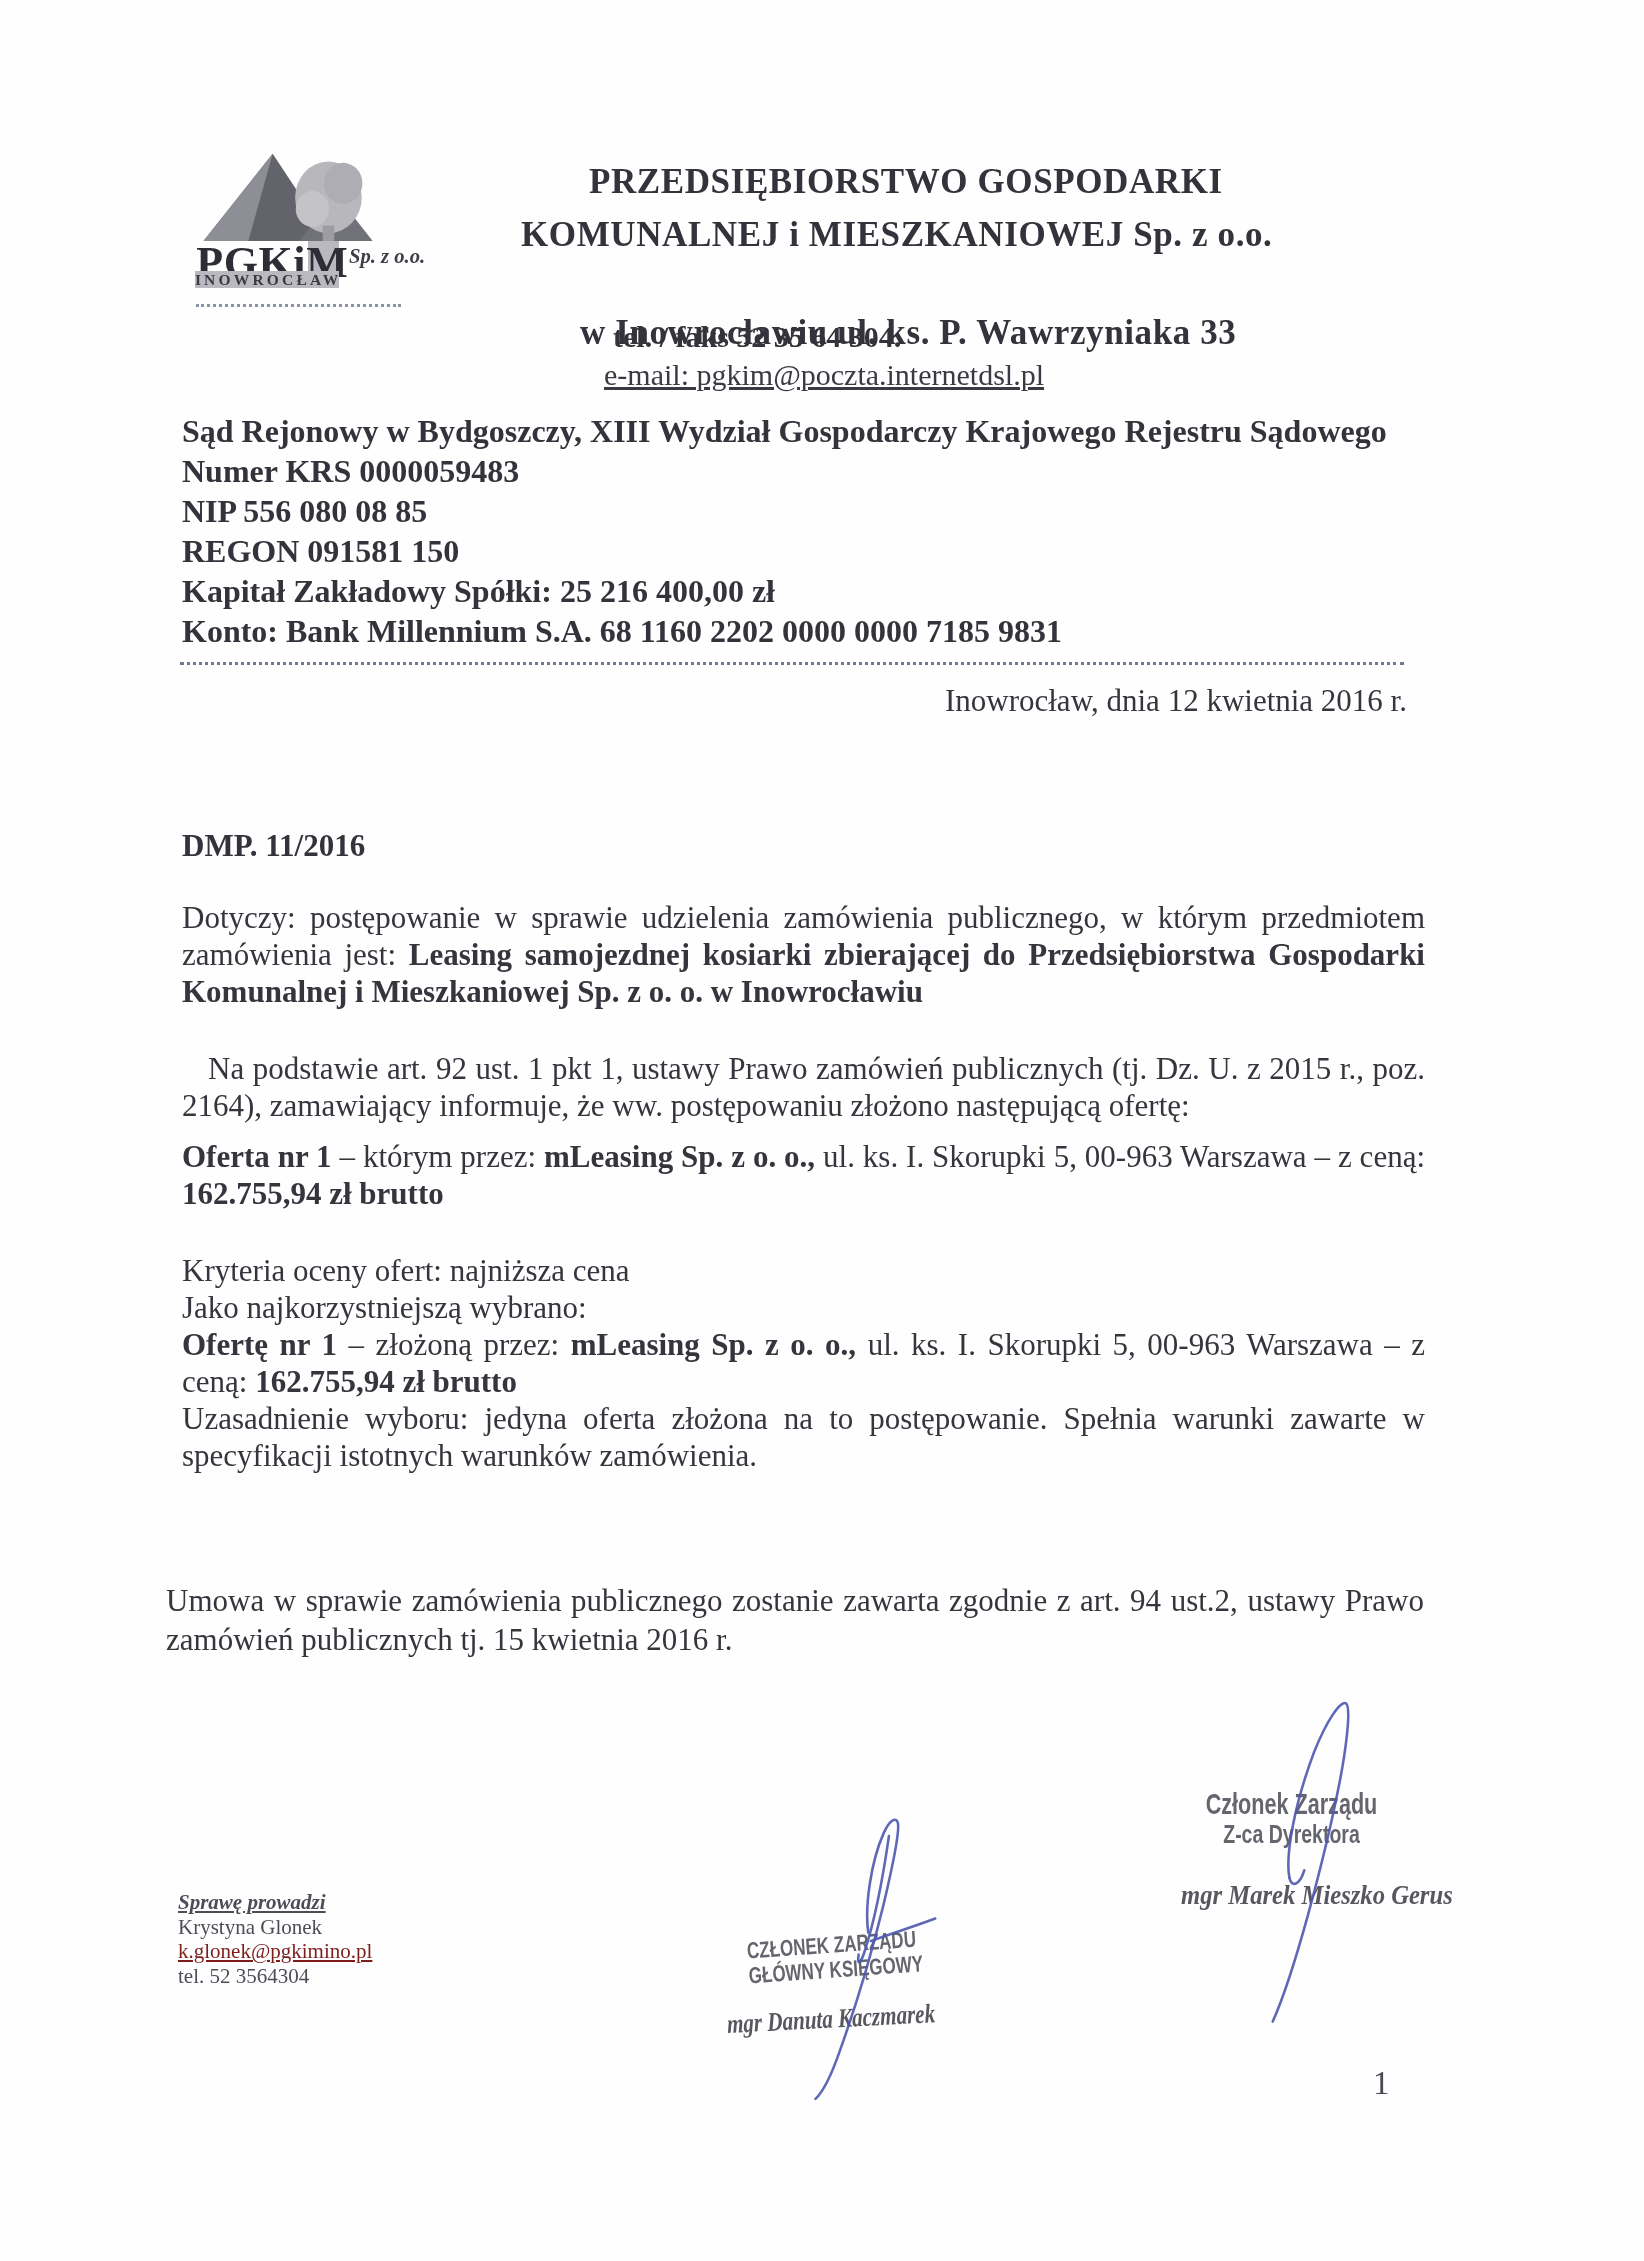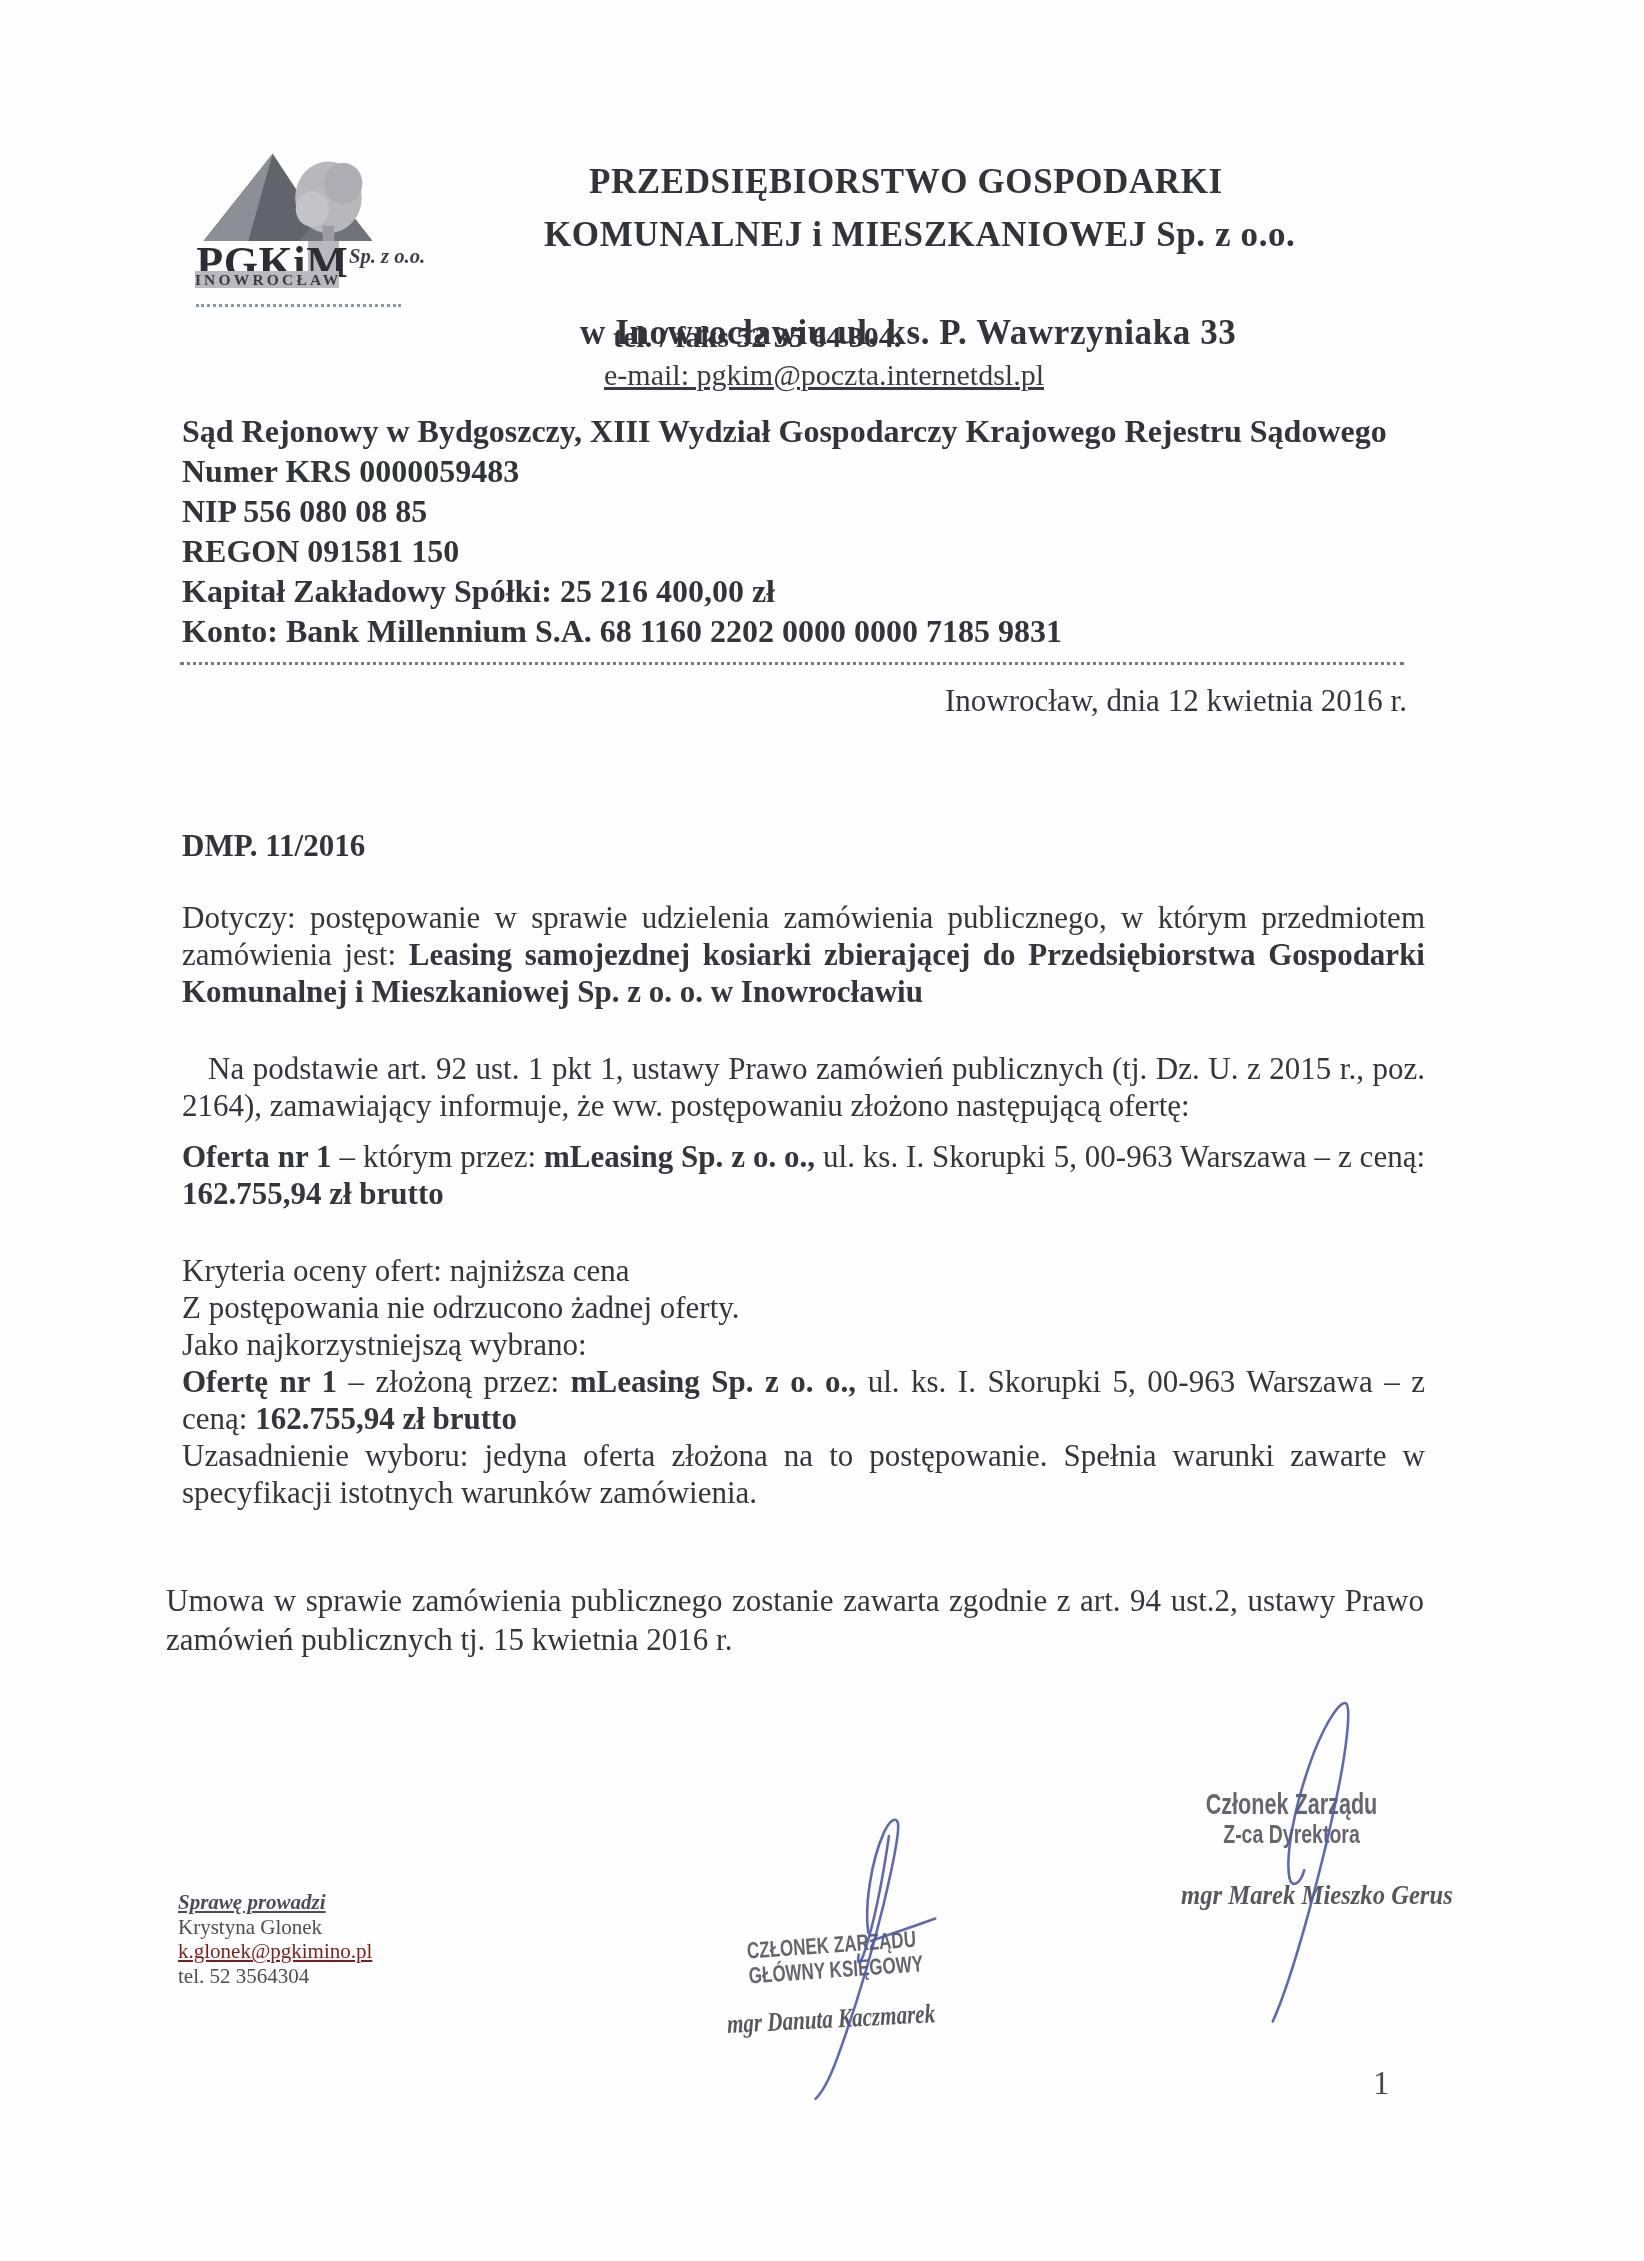--- a/index.html
+++ b/index.html
@@ -59,21 +59,21 @@
     <div class="abs logo-bar" style="left:115px;top:94px;width:31px;height:32px;"></div>
     <div class="abs logo-brand" style="left:3.2px;top:90px;">PGKiM</div>
     <div class="abs logo-suffix" style="left:156px;top:98px;">Sp. z o.o.</div>
     <div class="abs logo-bar" style="left:1.9px;top:124px;width:144px;height:17px;">
       <span class="logo-city">INOWROCŁAW</span>
     </div>
     <div class="abs dotted-small" style="left:3.2px;top:157px;width:205px;"></div>
   </div>
 
   <div class="abs hline" style="left:589px;top:162px;">PRZEDSIĘBIORSTWO GOSPODARKI</div>
-  <div class="abs hline" style="left:544px;top:215px;">KOMUNALNEJ i MIESZKANIOWEJ Sp. z o.o.</div>
+  <div class="abs hline" style="left:521px;top:215px;">KOMUNALNEJ i MIESZKANIOWEJ Sp. z o.o.</div>
   <div class="abs hline" style="left:580px;top:269px;margin-top:44px;">w Inowrocławiu ul. ks. P. Wawrzyniaka 33</div>
   <div class="abs hphone" style="left:613px;top:320px;">tel. / faks 52 35 64 304.</div>
   <div class="abs hemail" style="left:604px;top:358px;">e-mail: pgkim@poczta.internetdsl.pl</div>
 
   <div class="abs registry" style="left:182px;top:403px;margin-top:8px;">
     <div>Sąd Rejonowy w Bydgoszczy, XIII Wydział Gospodarczy Krajowego Rejestru Sądowego</div>
     <div>Numer KRS 0000059483</div>
     <div>NIP 556 080 08 85</div>
     <div>REGON 091581 150</div>
     <div>Kapitał Zakładowy Spółki: 25 216 400,00 zł</div>
@@ -90,21 +90,20 @@
   </div>
 
   <div class="abs para" style="left:182px;top:1050px;width:1243px;text-indent:26px;">Na podstawie art. 92 ust. 1 pkt 1, ustawy Prawo zamówień publicznych (tj. Dz. U. z 2015 r., poz. 2164), zamawiający informuje, że ww. postępowaniu złożono następującą ofertę:</div>
 
   <div class="abs para" style="left:182px;top:1138px;width:1243px;">
     <span class="b">Oferta nr 1</span><span> – którym przez: </span><span class="b">mLeasing Sp. z o. o.,</span><span> ul. ks. I. Skorupki 5, 00-963 Warszawa – z ceną: </span><span class="b">162.755,94 zł brutto</span>
   </div>
 
   <div class="abs" style="left:182px;top:1252px;width:1243px;">
     <div class="line">Kryteria oceny ofert: najniższa cena</div>
-    <div class="line">Z postępowania nie odrzucono żadnej oferty.</div>
     <div class="line">Jako najkorzystniejszą wybrano:</div>
     <div class="para">
       <span class="b">Ofertę nr 1</span><span> – złożoną przez: </span><span class="b">mLeasing Sp. z o. o.,</span><span> ul. ks. I. Skorupki 5, 00-963 Warszawa – z ceną: </span><span class="b">162.755,94 zł brutto</span>
     </div>
     <div class="para">Uzasadnienie wyboru: jedyna oferta złożona na to postępowanie. Spełnia warunki zawarte w specyfikacji istotnych warunków zamówienia.</div>
   </div>
 
   <div class="abs para" style="left:166px;top:1581px;width:1258px;line-height:39px;">Umowa w sprawie zamówienia publicznego zostanie zawarta zgodnie z art. 94 ust.2, ustawy Prawo zamówień publicznych tj. 15 kwietnia 2016 r.</div>
 
   <div class="abs" style="left:1165px;top:1788px;width:253px;text-align:center;">

